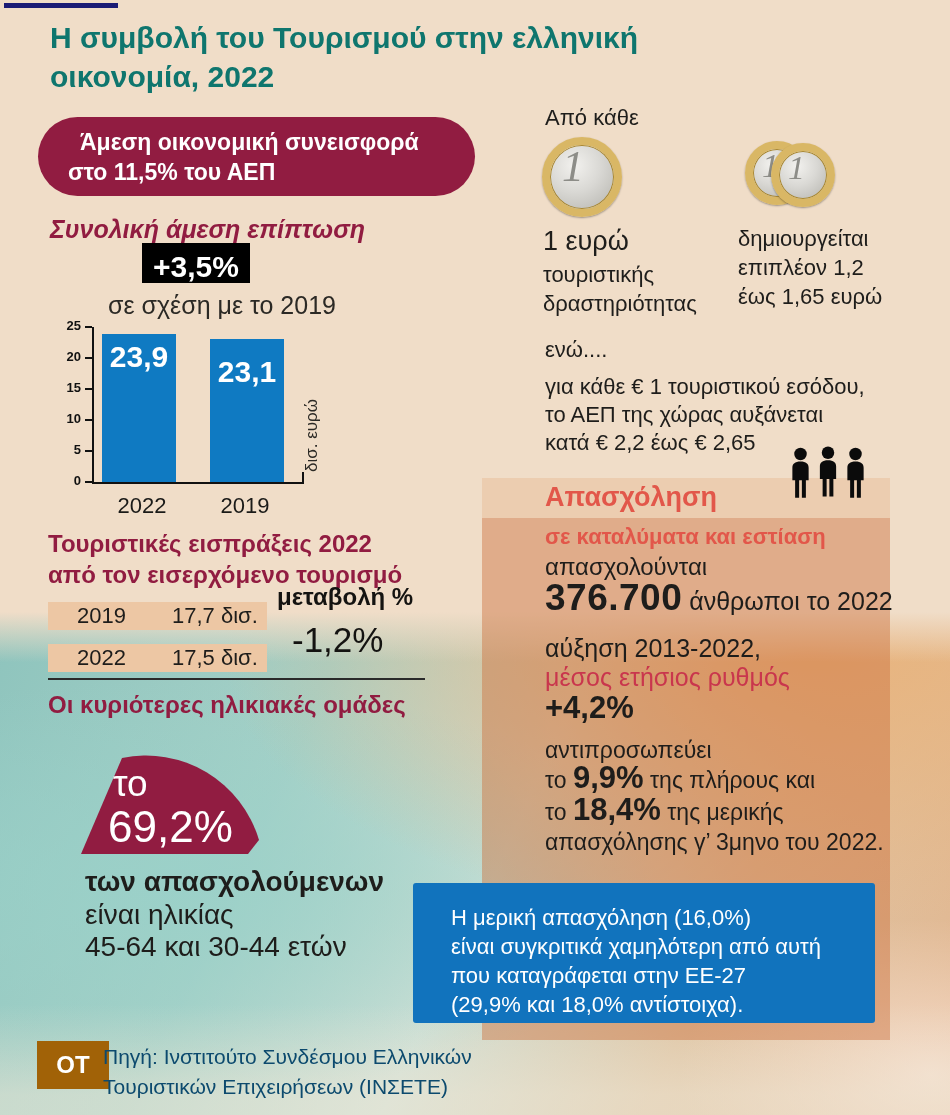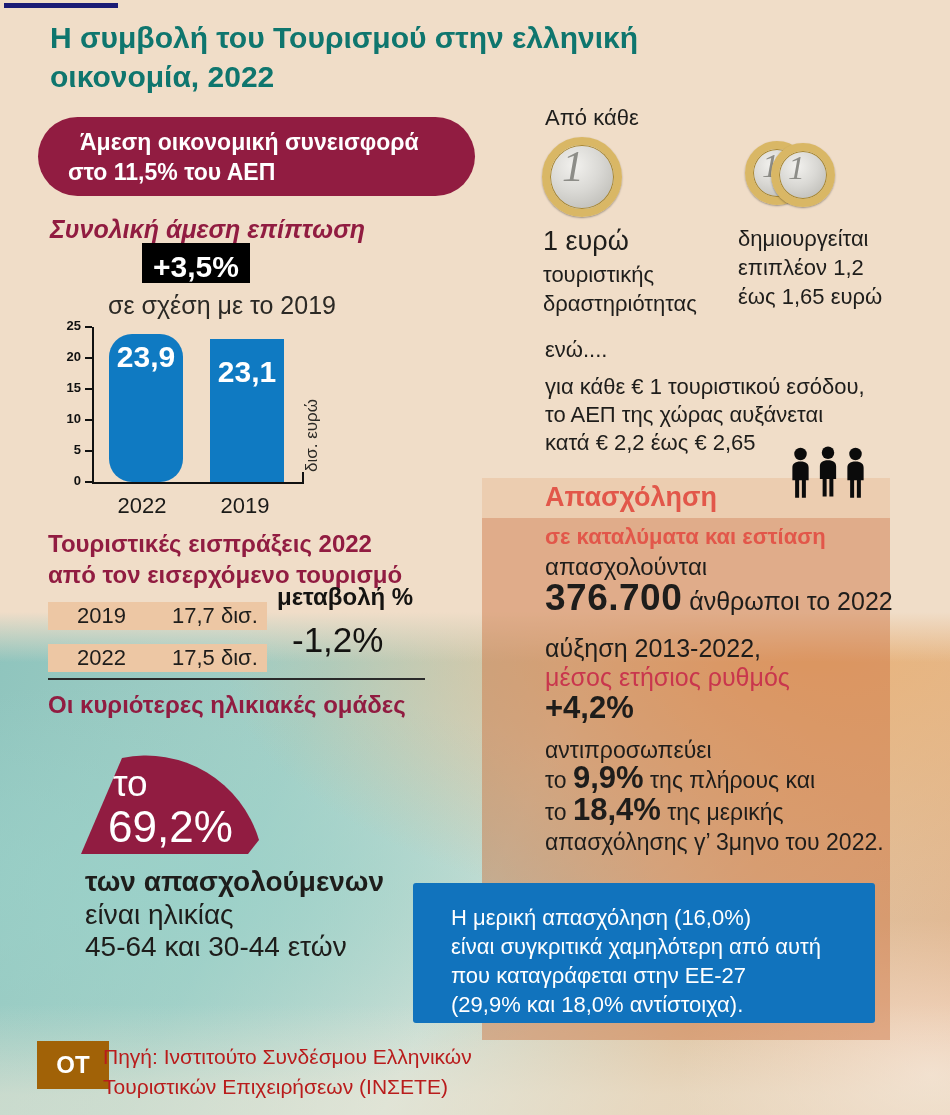--- a/index.html
+++ b/index.html
@@ -29,21 +29,21 @@
   .change-box{left:142px;top:243px;width:108px;height:40px;background:#000;color:#fff;
               font-size:30px;font-weight:bold;text-align:center;line-height:47px;}
   .impact-sub{left:108px;top:291px;font-size:25px;color:#2b2925;}
   .chart{left:50px;top:312px;width:330px;height:220px;}
   .plot{position:absolute;left:42px;top:15px;width:210px;height:155px;
         border-left:2px solid #111;border-bottom:2px solid #111;}
   .yaxis{position:absolute;left:5px;top:15px;width:37px;height:155px;}
   .ytick-label{position:absolute;left:0;width:26px;text-align:right;font-size:13px;font-weight:bold;color:#111;}
   .ytick-mark{position:absolute;left:30px;width:7px;height:2px;background:#111;}
   .bar{position:absolute;bottom:0;width:74px;background:#0f7ac2;text-align:center;}
-  .bar1{left:15px;padding-top:6px;box-sizing:border-box;border-radius:23px;}
+  .bar1{left:8px;padding-top:6px;box-sizing:border-box;}
   .bar2{left:116px;padding-top:16px;box-sizing:border-box;}
   .bar .val{color:#fff;font-weight:bold;font-size:30px;}
   .right-tick{position:absolute;right:0;bottom:0;width:2px;height:10px;background:#111;}
   .xlab{position:absolute;top:181px;width:74px;text-align:center;font-size:22px;color:#1a1a18;}
   .xlab1{left:55px;} .xlab2{left:158px;}
   .ylab{position:absolute;left:252px;top:25px;height:135px;writing-mode:vertical-rl;transform:rotate(180deg);
         font-size:17px;color:#2b2925;}
 
   
   .euro-intro{left:545px;top:105px;font-size:22px;}
@@ -100,21 +100,21 @@
   .wedge{left:78px;top:742px;}
   .wedge-prefix{left:113px;top:763px;font-size:37px;color:#fff;}
   .wedge-value{left:108px;top:802px;font-size:44px;color:#fff;}
   .age-l1{left:85px;top:866px;font-size:28px;font-weight:bold;}
   .age-l2{left:85px;top:899px;font-size:28px;}
   .age-l3{left:85px;top:931px;font-size:28px;}
 
   
   .logo{left:37px;top:1041px;width:72px;height:48px;background:#a16207;color:#fff;
         font-size:24px;font-weight:bold;text-align:center;line-height:48px;}
-  .source{left:103px;top:1042px;font-size:21px;line-height:30px;color:#b91c1c;}
+  .source{left:103px;top:1042px;font-size:21px;line-height:30px;color:#0c4a6e;}
 </style>
 </head>
 <body>
 
 <div class="stage">
 
   <div class="photo">
     
     
     

